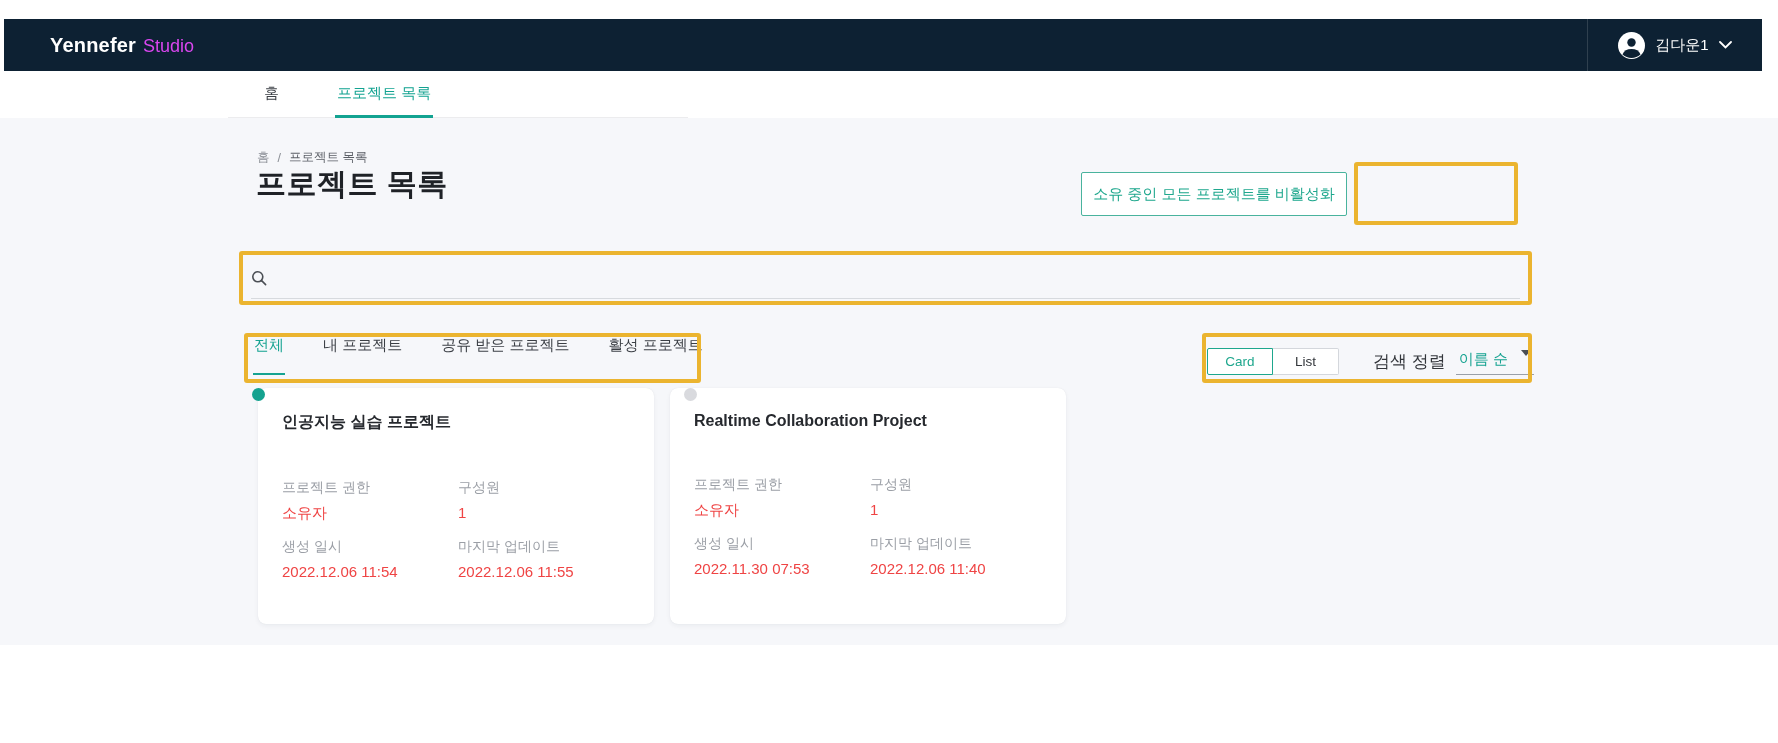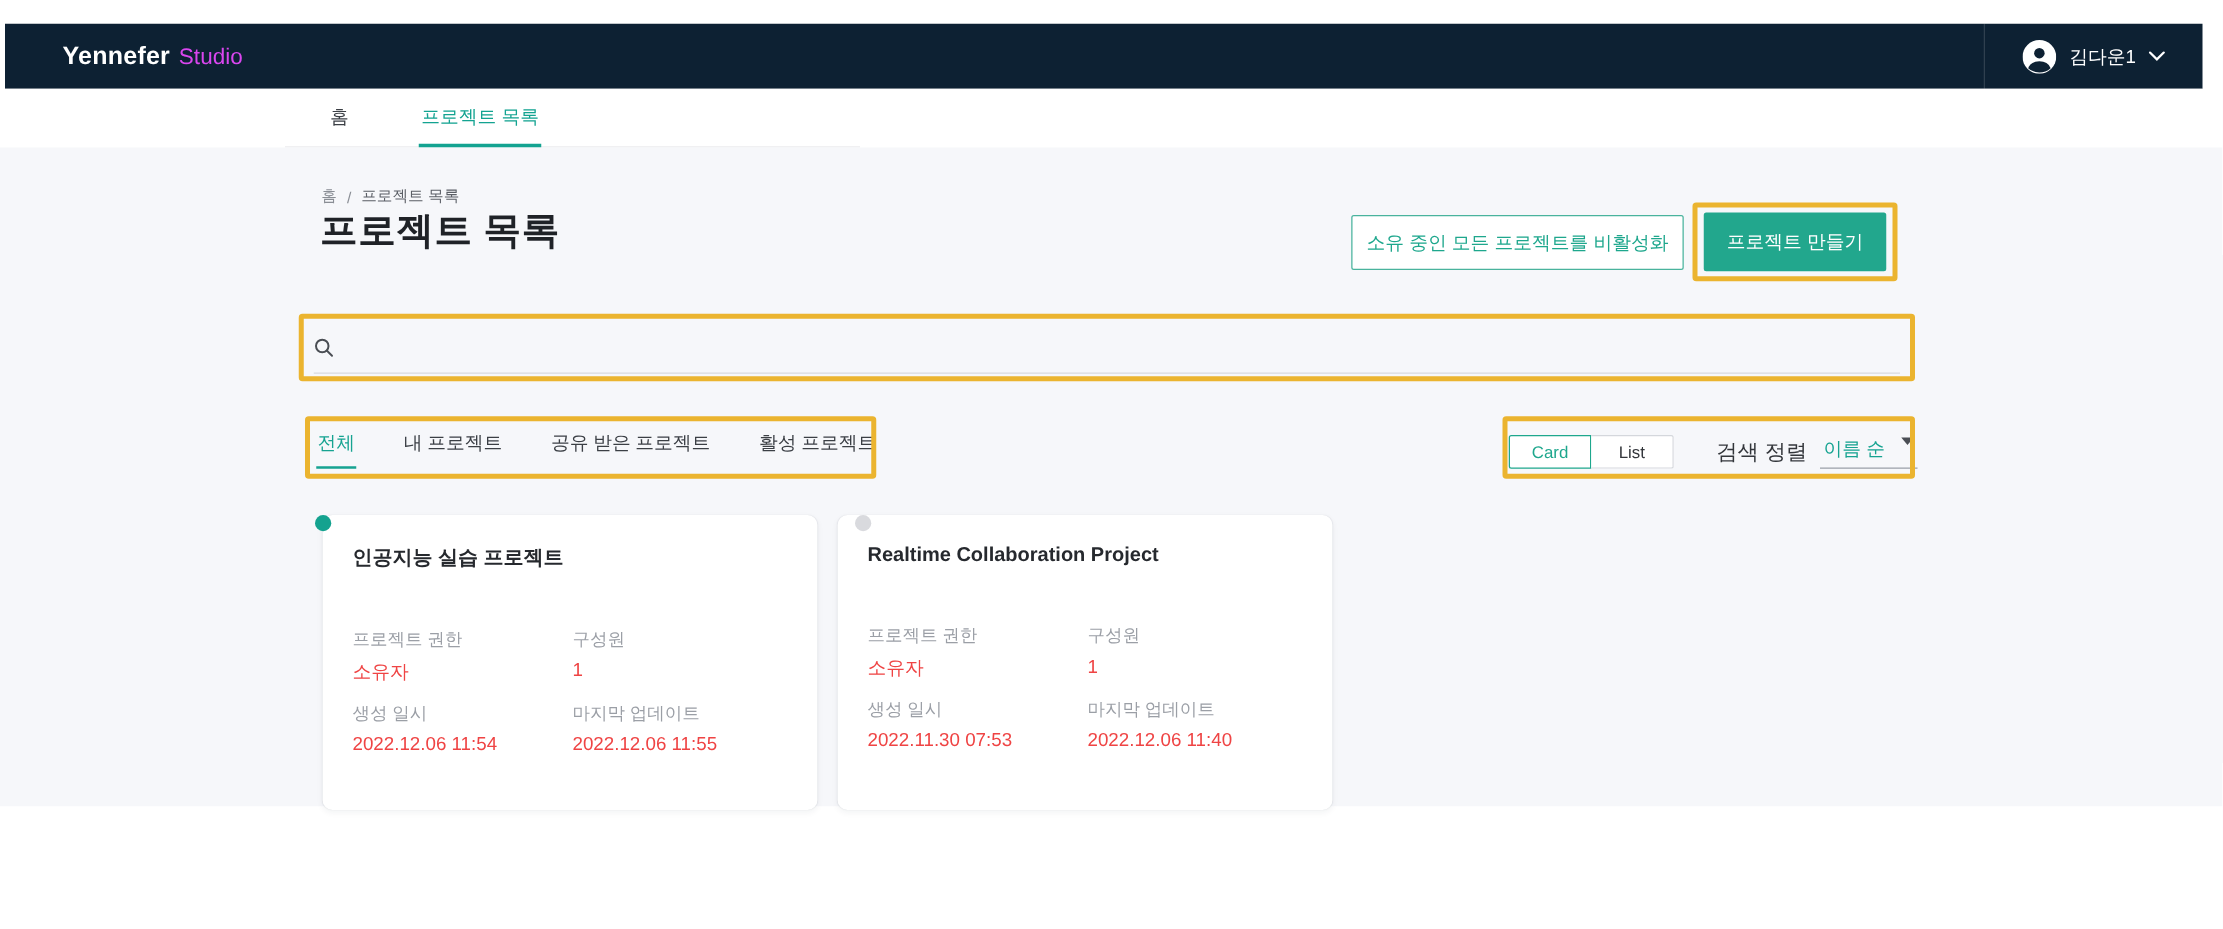--- a/index.html
+++ b/index.html
@@ -47,38 +47,38 @@
   .ann-filters{left:244px;top:215px;width:457px;height:50px;}
   .ann-view{left:1202px;top:215px;width:330px;height:50px;}
 
   .search-row{left:251px;top:139px;width:1269px;height:41px;border-bottom:1px solid #d7dade;
               display:flex;align-items:center;gap:9px;}
   .search-row input{flex:1;background:transparent;border:none;outline:none;font-size:15px;
                     color:#33363b;font-family:inherit;}
   .search-row input::placeholder{color:#b3b8bf;}
 
   .filter-tabs{left:253px;top:218px;height:39px;display:flex;gap:37px;}
-  .filter-tab{font-size:15px;color:#3b3f45;display:flex;align-items:center;cursor:pointer;
-              border-bottom:2px solid transparent;padding:0 1px;box-sizing:border-box;font-family:Liberation Serif, serif;}
+  .filter-tab{font-size:15px;color:#3b3f45;display:flex;cursor:pointer;
+              border-bottom:2px solid transparent;padding:0 1px;box-sizing:border-box;}
   .filter-tab.active{color:#16a391;border-bottom-color:#16a391;}
 
   .view-controls{left:1207px;top:230px;height:27px;display:flex;align-items:center;}
   .vc-btn{width:66px;height:27px;font-size:13.5px;background:#fff;display:flex;align-items:center;
           justify-content:center;cursor:pointer;box-sizing:border-box;font-family:inherit;border:none;}
   .vc-card{border:1px solid #1ea78d;color:#1ea78d;border-radius:2px 0 0 2px;}
   .vc-list{border:1px solid #d4d7dc;border-left:none;color:#33363b;border-radius:0 2px 2px 0;}
   .sort-label{margin-left:34px;font-size:17px;color:#33363b;}
   .sort-select{margin-left:10px;display:flex;gap:13px;cursor:pointer;
                border-bottom:1px solid #9aa0a8;padding:2px 3px 5px 3px;}
   .sort-value{font-size:15px;color:#16a391;}
   .caret{width:0;height:0;border-left:5px solid transparent;border-right:5px solid transparent;
          border-top:6px solid #4a4e54;}
 
   
-  .project-card{top:294px;width:396px;height:236px;background:#fff;border-radius:8px;cursor:pointer;
+  .project-card{top:270px;width:396px;height:236px;background:#fff;border-radius:8px;cursor:pointer;
                 box-shadow:0 0 1px rgba(20,30,50,0.10),0 2px 5px rgba(20,30,50,0.05);
                 padding:22px 24px;box-sizing:border-box;}
   .card-1{left:258px;}
   .card-2{left:670px;}
   .status-dot{position:absolute;width:13px;height:13px;border-radius:50%;top:0;}
   .card-1 .status-dot{left:-6px;background:#14a28f;}
   .card-2 .status-dot{left:14px;background:#d9dade;}
   .card-title{font-size:16px;font-weight:700;color:#26292e;margin-top:2px;}
   .card-fields{margin-top:46px;display:grid;grid-template-columns:176px 1fr;row-gap:15px;}
   .f-label{font-size:14px;color:#9b9fa6;}
@@ -122,21 +122,20 @@
 
     <div class="breadcrumb">
       <span class="bc-item">홈</span>
       <span class="bc-sep">/</span>
       <span class="bc-item bc-current">프로젝트 목록</span>
     </div>
 
     <h1 class="page-title">프로젝트 목록</h1>
 
     <button class="btn btn-outline">소유 중인 모든 프로젝트를 비활성화</button>
-    <button class="btn btn-primary">프로젝트 만들기</button>
     <div class="ann ann-create"></div>
 
     <div class="search-row">
       <svg width="16" height="16" viewBox="0 0 16 16">
         <circle cx="6.8" cy="6.8" r="5" fill="none" stroke="#4a4e54" stroke-width="1.6"></circle>
         <line x1="10.6" y1="10.6" x2="14.6" y2="14.6" stroke="#4a4e54" stroke-width="1.6" stroke-linecap="round"></line>
       </svg>
     </div>
     <div class="ann ann-search"></div>
 

